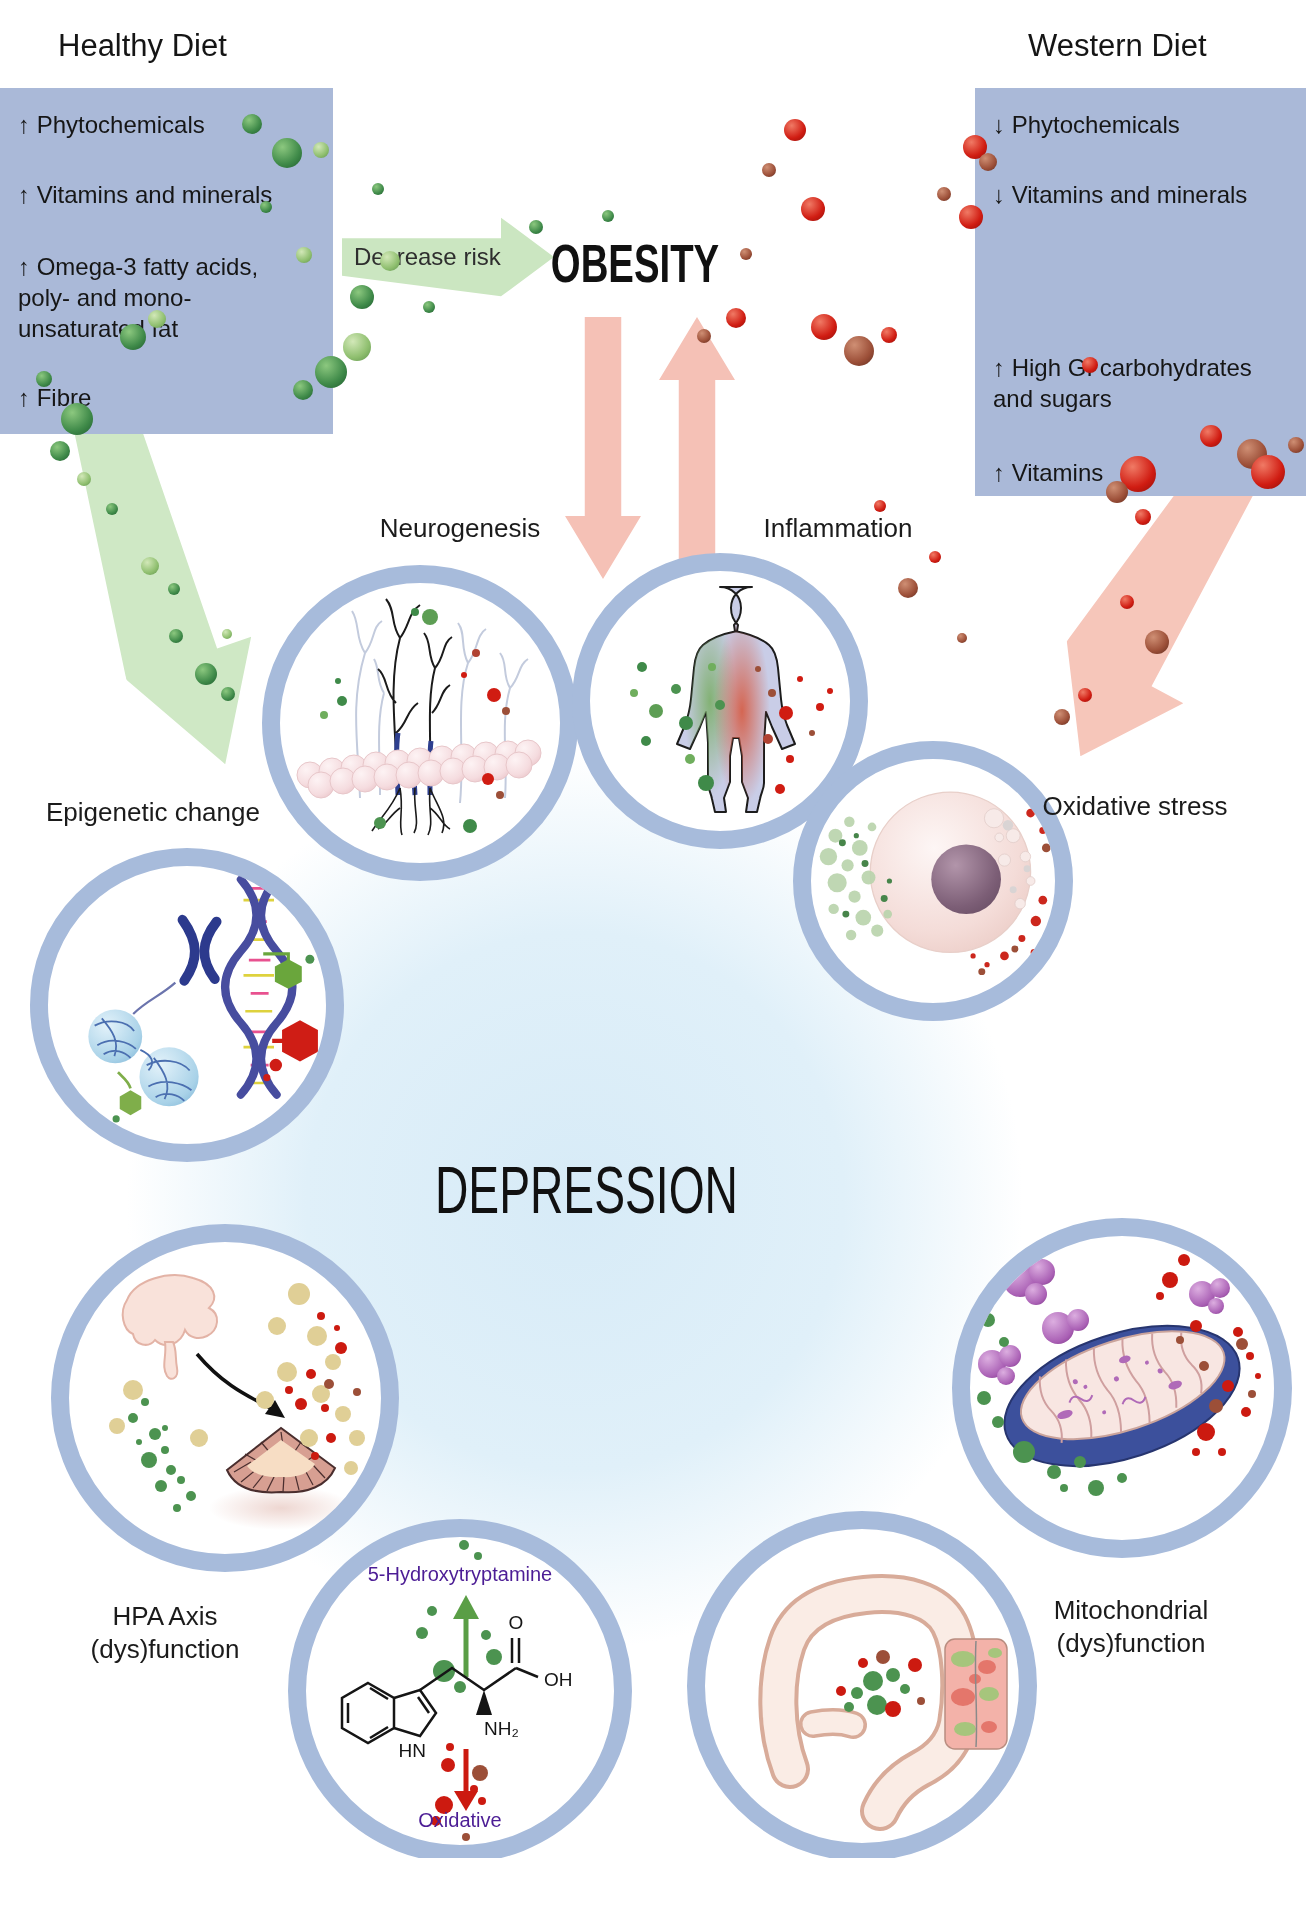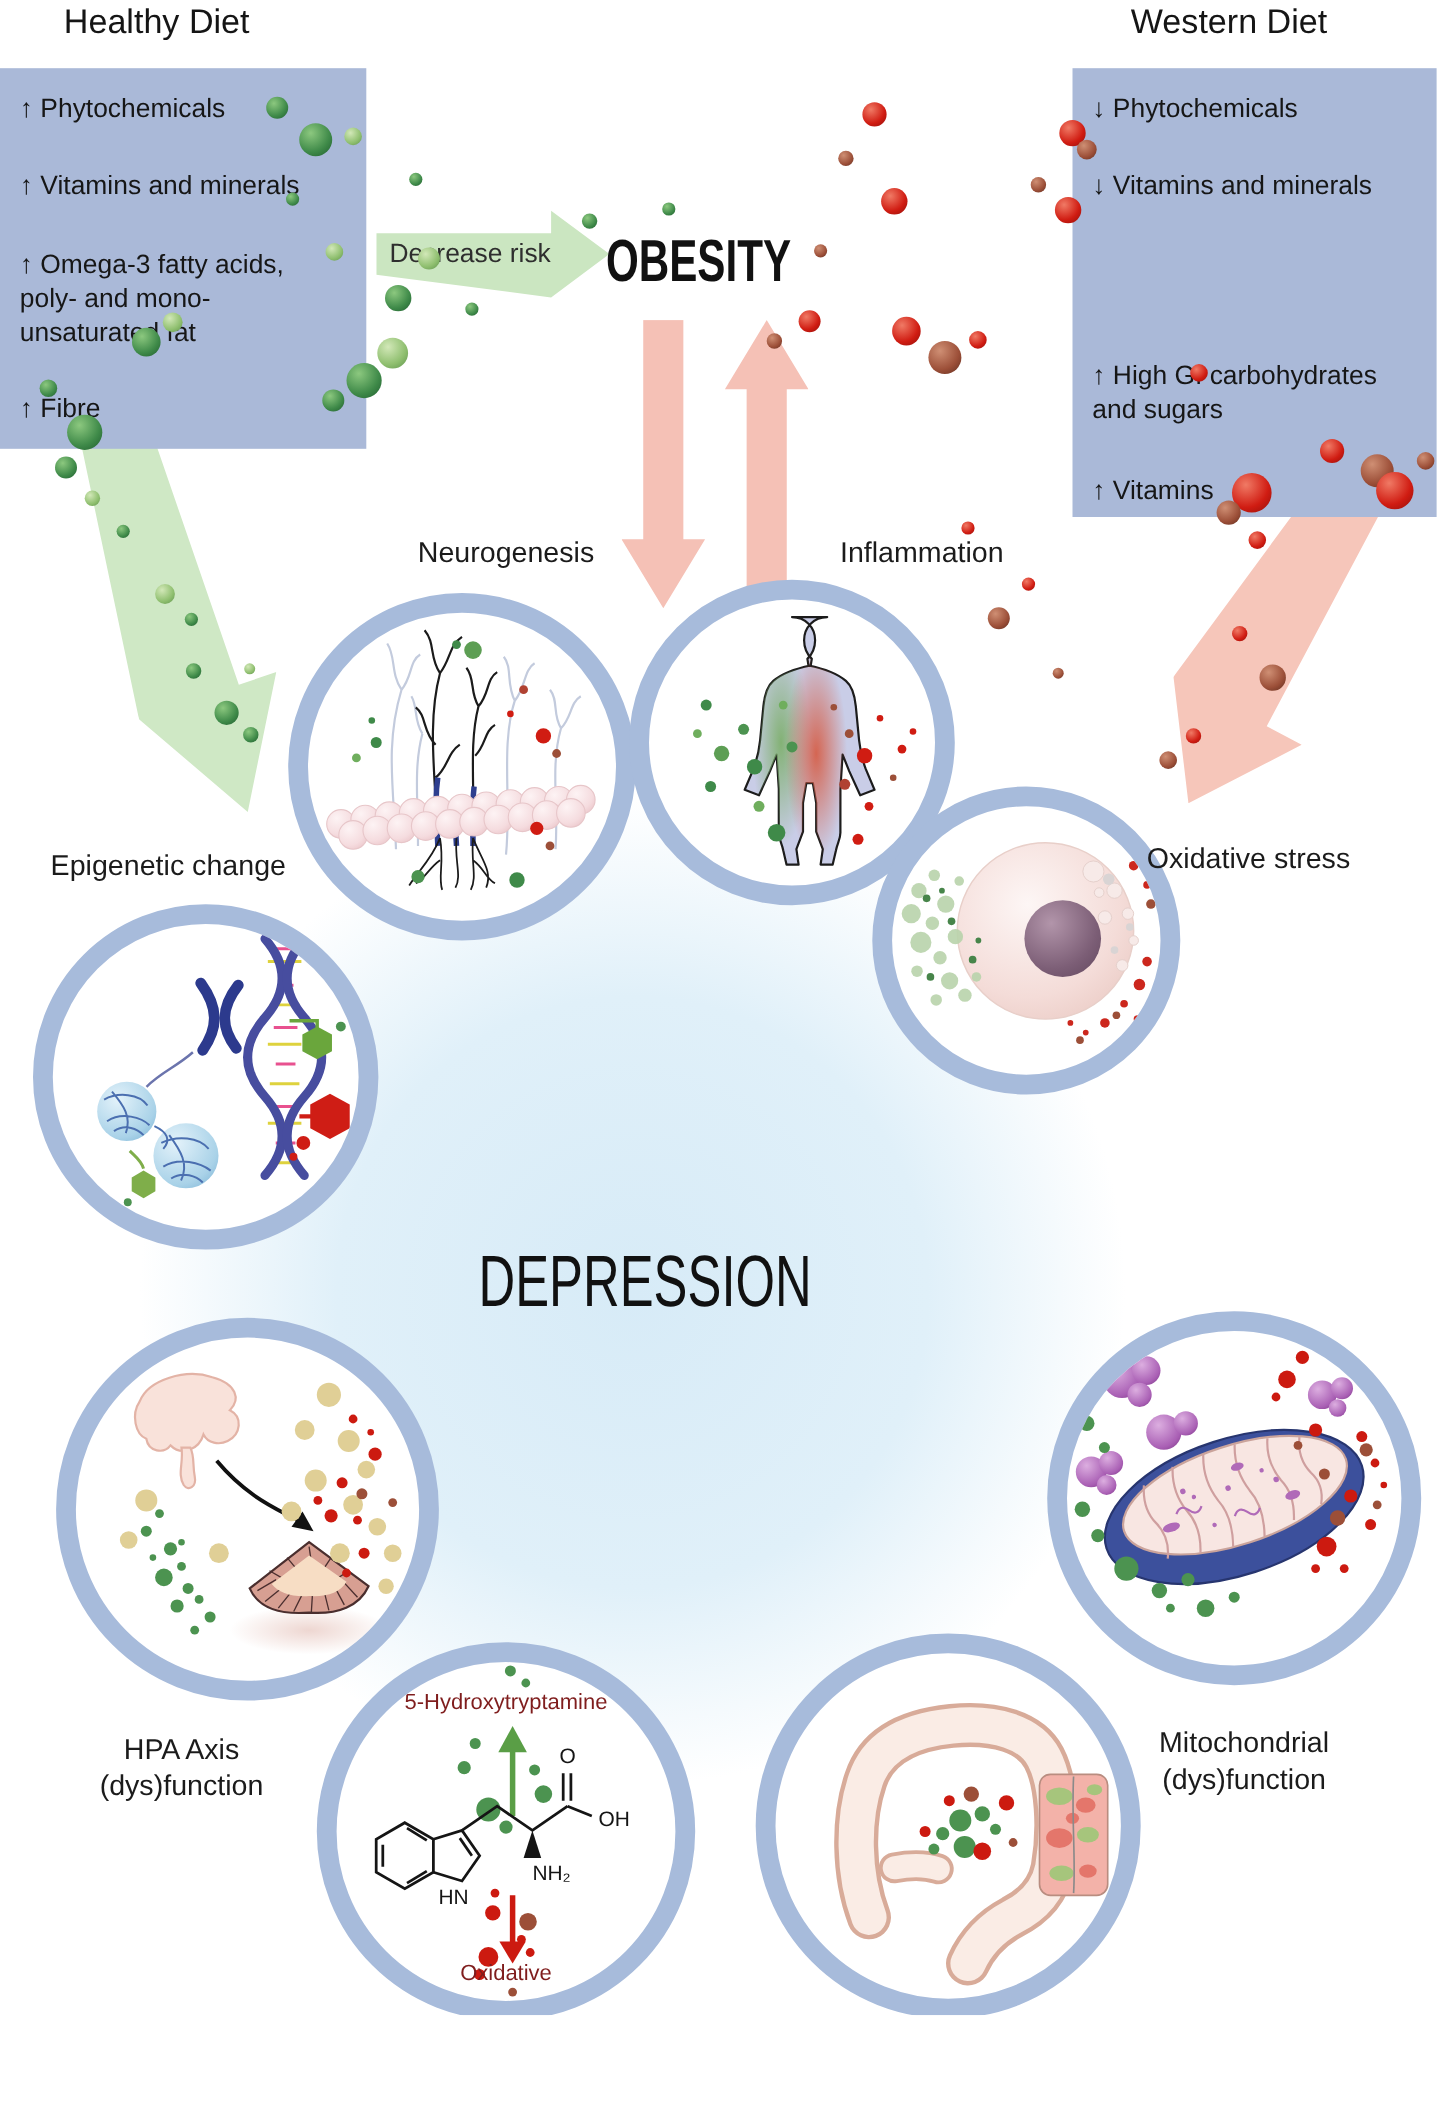--- a/index.html
+++ b/index.html
@@ -1,17 +1,17 @@
 <!DOCTYPE html>
 <html><head>
 <meta charset="utf-8">
 <style>
   html,body{margin:0;padding:0;background:#fff;}
   .canvas{position:relative;width:1309px;height:1832px;background:#ffffff;overflow:hidden;
-          font-family:"Liberation Sans", sans-serif;color:#1b1b1b;}
+          font-family:"Liberation Sans", sans-serif;color:#1b1b1b;margin-top:26px;}
   .abs{position:absolute;}
   
   .glow{position:absolute;inset:0;z-index:0;
     background:radial-gradient(circle 640px at 575px 1175px,#d7ebf7 0%,#e0f0f9 42%,rgba(255,255,255,0) 70%);}
   
   .diet-box{position:absolute;background:#aab9d8;z-index:2;}
   .diet-item{position:absolute;left:18px;font-size:24px;line-height:31px;white-space:pre-line;color:#161616;}
   .diet-title{position:absolute;font-size:31px;font-weight:500;color:#151515;z-index:2;}
   
   .risk-arrow{position:absolute;z-index:1;display:flex;align-items:center;}
@@ -31,21 +31,21 @@
            font-weight:700;letter-spacing:0;transform:scaleX(.71);z-index:2;color:#111;}
   .depression{position:absolute;left:375px;top:1126px;width:400px;text-align:center;font-size:66px;
            font-weight:400;transform:scaleX(.70);z-index:2;color:#111;}
   
   .node{position:absolute;border:18px solid #a7bbdb;border-radius:50%;background:#fff;
         box-sizing:border-box;z-index:3;}
   .node-fill{position:absolute;inset:0;border-radius:50%;overflow:hidden;}
   .node-fill svg{position:absolute;inset:0;width:100%;height:100%;}
   .nlabel{position:absolute;font-size:26px;line-height:33px;color:#1b1b1b;text-align:center;
           white-space:pre-line;z-index:4;}
-  .inlabel{position:absolute;width:100%;text-align:center;font-size:20px;color:#7f1d1d;}
+  .inlabel{position:absolute;width:100%;text-align:center;font-size:20px;color:#4c1d95;}
   
   .bub{position:absolute;border-radius:50%;z-index:5;}
 </style>
 </head>
 <body>
 
 <div class="canvas">
 
   <div class="glow"></div>
 

